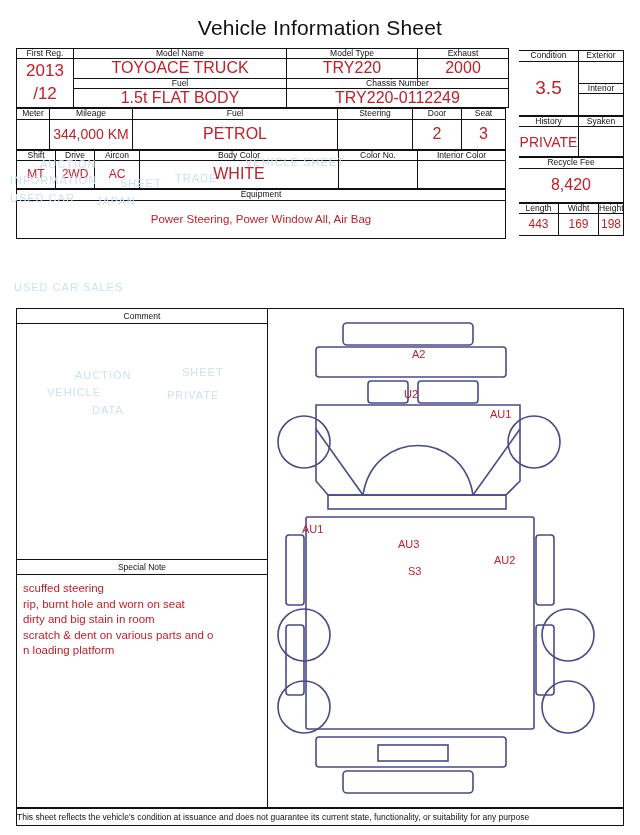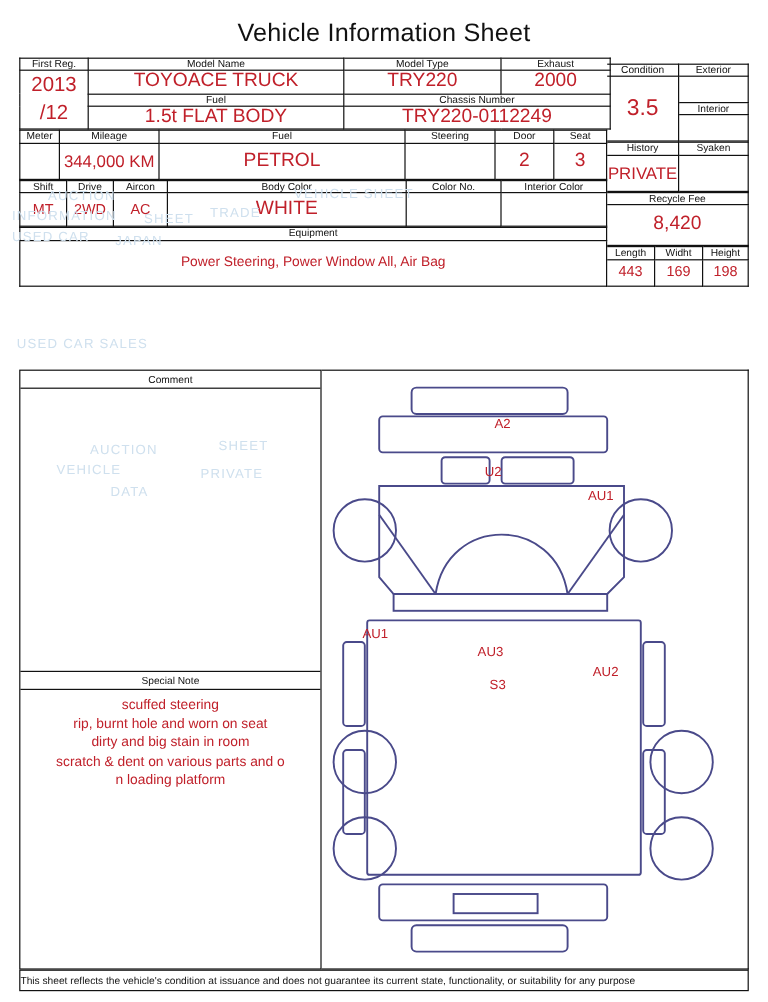--- a/index.html
+++ b/index.html
@@ -61,21 +61,22 @@
 
   
   .top-wrap {
     position: absolute;
     left: 16px;
     top: 48px;
     width: 608px;
   }
   .top-flex {
     display: flex;
-    align-items: flex-end;
+    align-items: center;
+    gap: 13px;
   }
   .left-block { width: 490px; }
   .right-block { width: 118px; }
 
   .no-b-top { border-top: none !important; }
 
   .fr-cell {
     width: 56px;
   }
   .fr-val {
@@ -129,21 +130,21 @@
     border-bottom: 1px solid #111;
     padding: 2px;
   }
   .special-body {
     height: 232px;
     color: #c0202a;
     font-size: 11.5px;
     line-height: 1.35;
     padding: 6px 6px 0 6px;
     box-sizing: border-box;
-    text-align: center;
+    text-align: left;
   }
   .diagram-col {
     flex: 1 1 auto;
     border: 1px solid #111;
     border-left: none;
     box-sizing: border-box;
     position: relative;
   }
   .diagram-col svg { display: block; }
 

